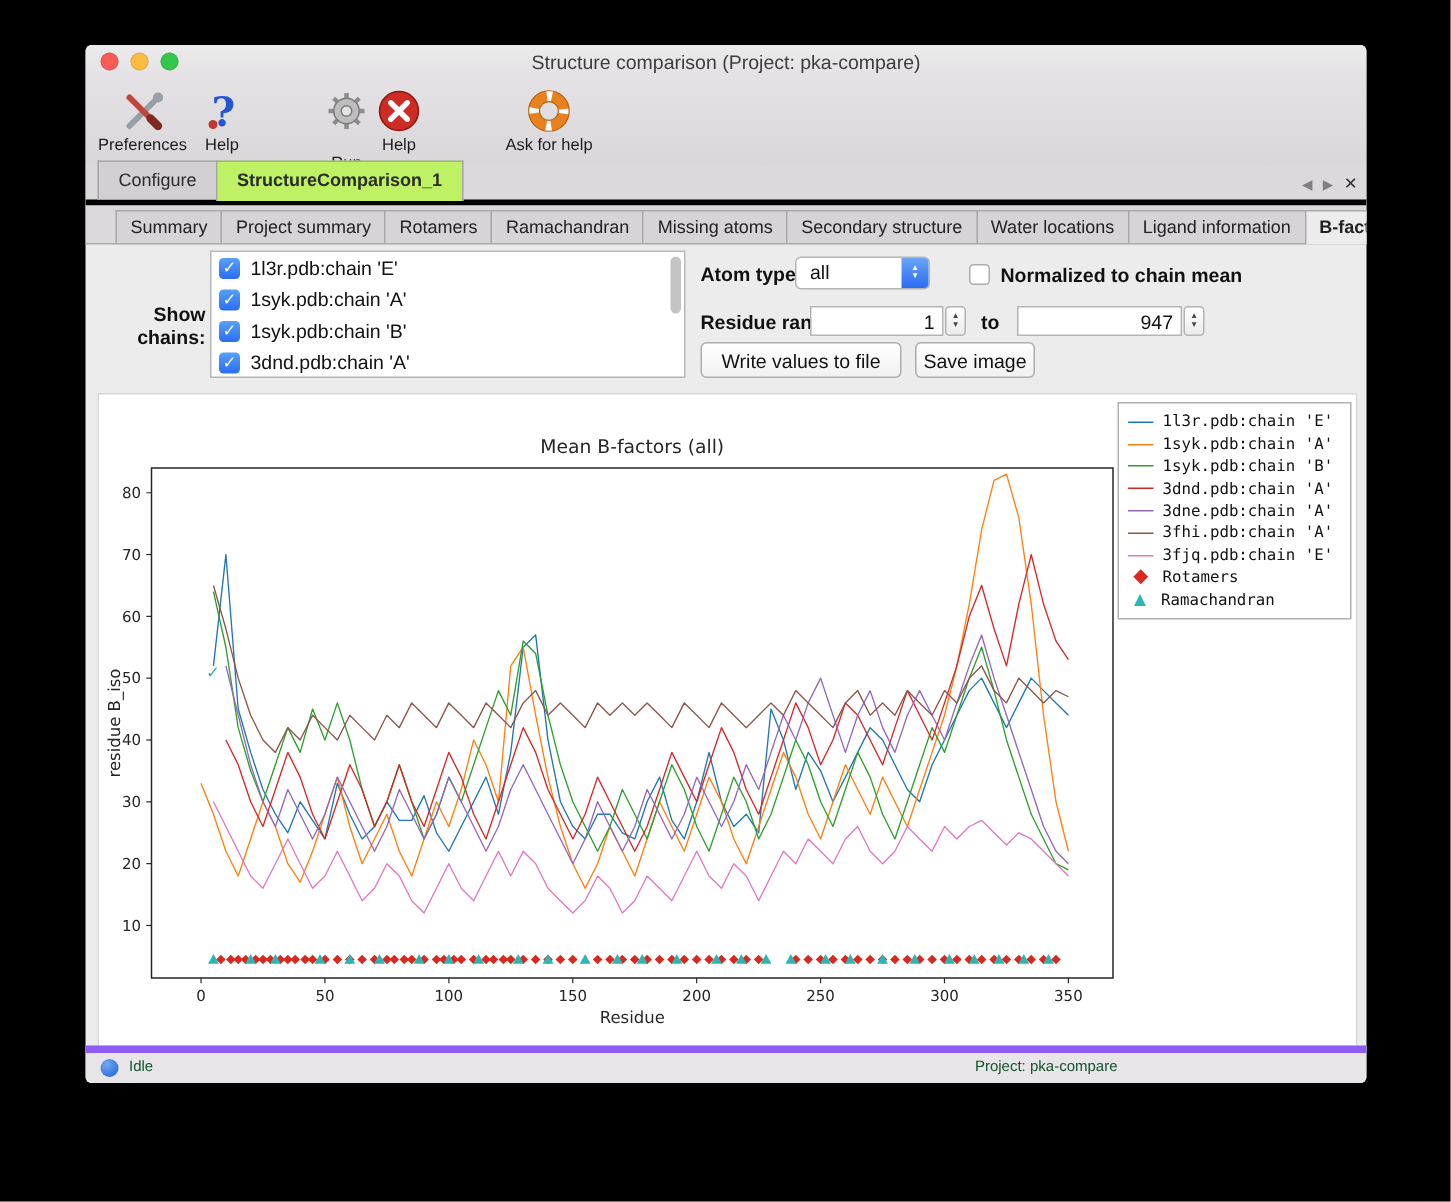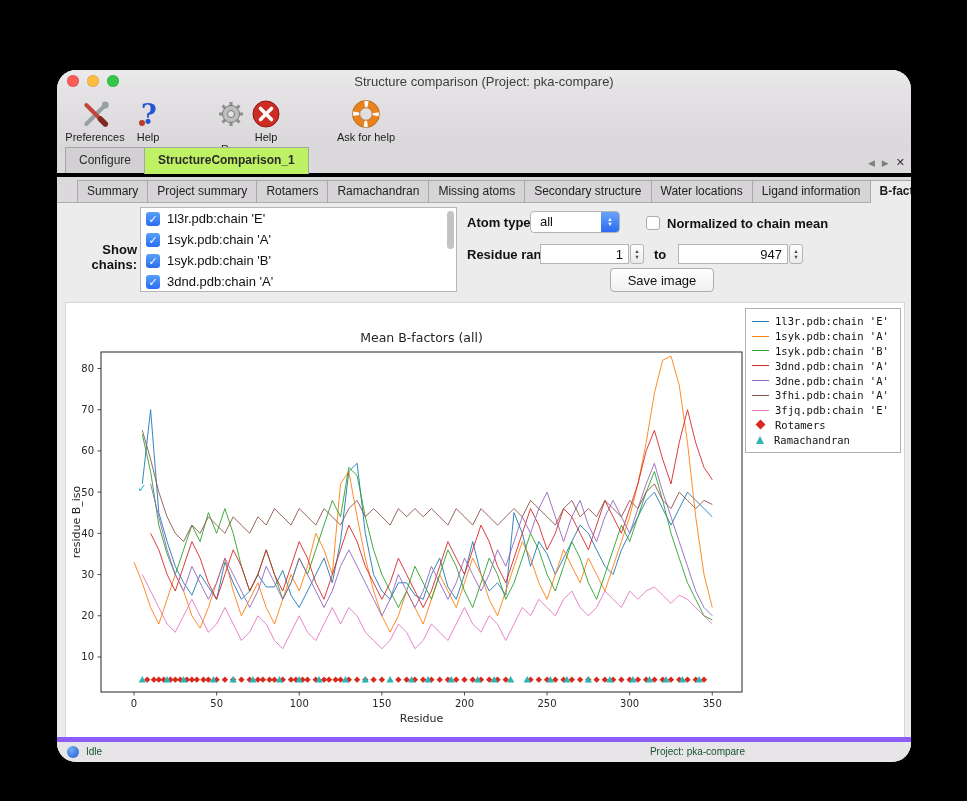--- a/index.html
+++ b/index.html
@@ -1,19 +1,19 @@
 <!DOCTYPE html>
 <html><head>
 <meta charset="utf-8">
 <style>
   html,body{margin:0;padding:0;}
   body{width:967px;height:801px;background:#000;position:relative;overflow:hidden;
        font-family:"Liberation Sans",sans-serif;}
   .window{position:absolute;left:57px;top:30px;width:854px;height:692px;background:#ececec;
-          border-radius:19px;overflow:hidden;box-shadow:0 20px 60px rgba(0,0,0,.6);margin-top:40px;}
+          border-radius:4px;overflow:hidden;box-shadow:0 20px 60px rgba(0,0,0,.6);}
   
   .titlebar{position:absolute;left:0;top:0;right:0;height:22px;background:linear-gradient(#ecebec,#e3e1e3);}
   .traffic{position:absolute;top:5px;left:10px;display:flex;gap:8px;}
   .light{width:12px;height:12px;border-radius:50%;box-shadow:inset 0 0 1px rgba(0,0,0,.35);}
   .light.red{background:#fc5b57;} .light.yellow{background:#fdbc40;} .light.green{background:#34c84a;}
   .title{text-align:center;font-size:13px;color:#3d3d3d;line-height:23px;}
   .toolbar{position:absolute;left:0;top:22px;right:0;height:58px;background:linear-gradient(#e4e2e4,#d9d7d9);
            border-bottom:1px solid #b2b0b2;}
   .tb-item{position:absolute;top:5px;transform:translateX(-50%);display:flex;flex-direction:column;
            align-items:center;font-size:11px;color:#1c1c1c;white-space:nowrap;}
@@ -214,21 +214,22 @@
     <span>▲</span>
     <span>▼</span>
   </div>
   <div class="lbl plain" style="left:597px;top:177px;">to</div>
   <div class="num" style="left:621px;width:110px;">947</div>
   <div class="stepper" style="left:732px;">
     <span>▲</span>
     <span>▼</span>
   </div>
 
-  <div class="btn" style="left:553px;width:104px;">Save image</div>
+  <div class="btn" style="left:410px;width:134px;">Write values to file</div>
+  <div class="btn" style="left:553px;width:80px;">Save image</div>
 
   <div class="chart">
     <div id="chart-svg-holder"><svg width="838" height="436" viewBox="0 0 838 436" xmlns="http://www.w3.org/2000/svg">
           <text x="355.5" y="39" text-anchor="middle" font-size="12.5" fill="#262626" font-family="DejaVu Sans,sans-serif">Mean B-factors (all)</text>
           <text transform="rotate(-90)" x="-219" y="14" text-anchor="middle" font-size="11" fill="#262626" font-family="DejaVu Sans,sans-serif">residue B_iso</text>
           <text x="355.5" y="419" text-anchor="middle" font-size="11" fill="#262626" font-family="DejaVu Sans,sans-serif">Residue</text>
           <line x1="68.04123711340206" y1="389" x2="68.04123711340206" y2="392.5" stroke="#262626" stroke-width="0.8"></line>
           <text x="68.04123711340206" y="404" text-anchor="middle" font-size="10" fill="#262626" font-family="DejaVu Sans,sans-serif">0</text>
           <line x1="150.6443298969072" y1="389" x2="150.6443298969072" y2="392.5" stroke="#262626" stroke-width="0.8"></line>
           <text x="150.6443298969072" y="404" text-anchor="middle" font-size="10" fill="#262626" font-family="DejaVu Sans,sans-serif">50</text>

